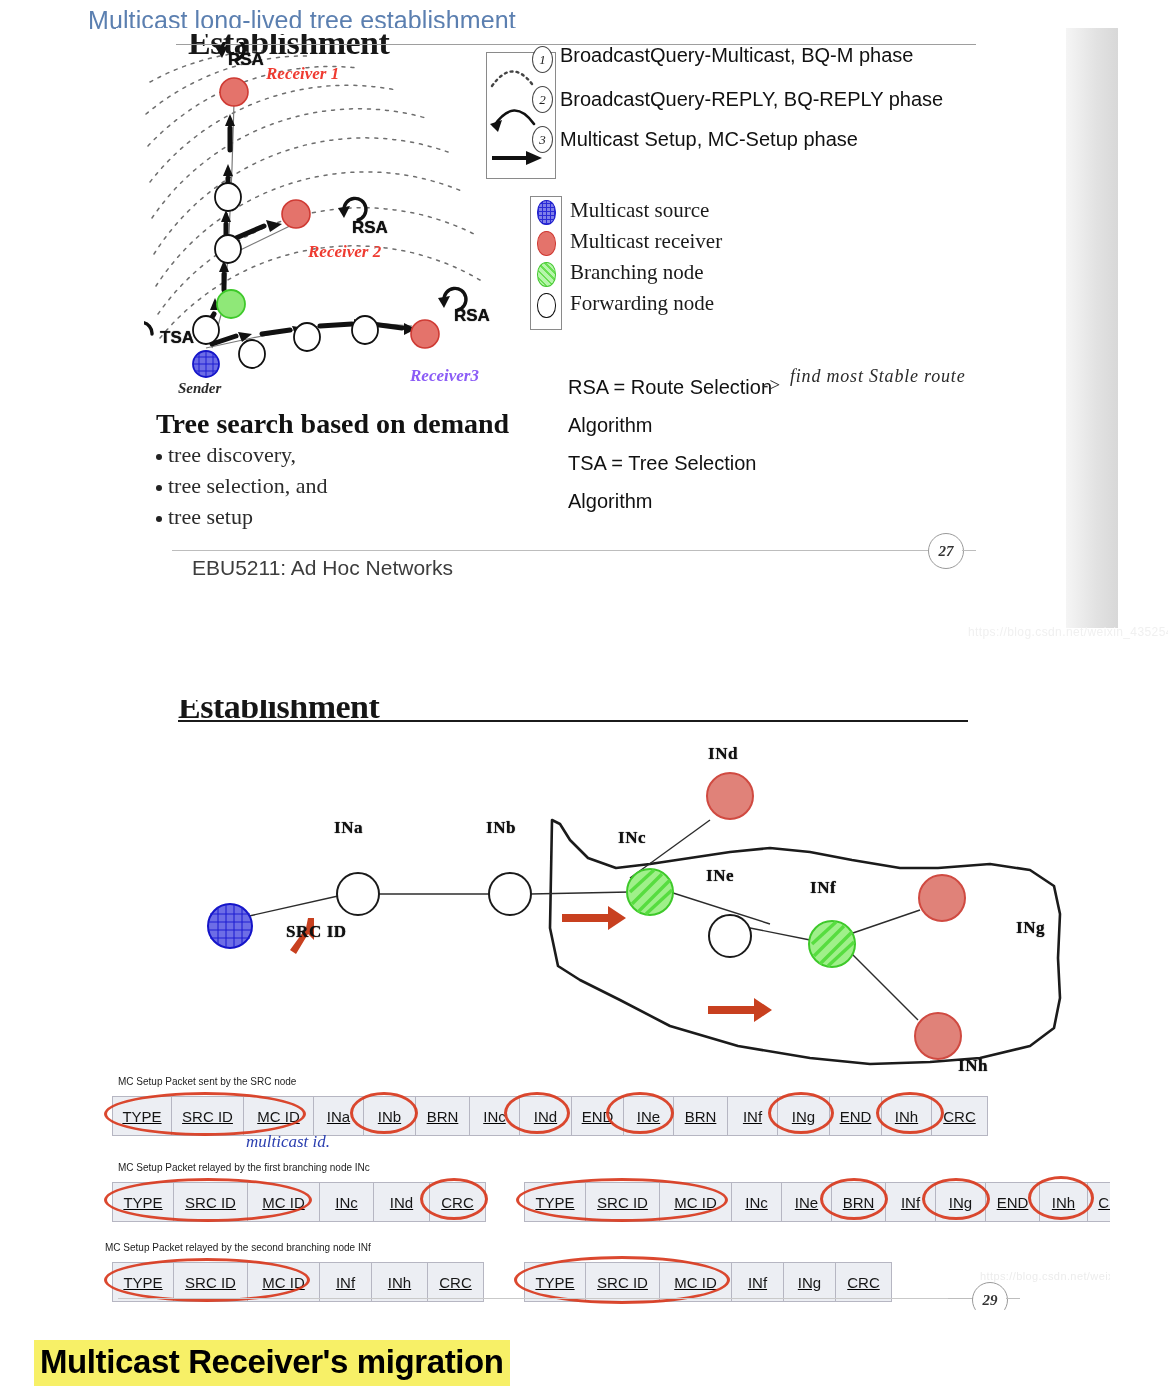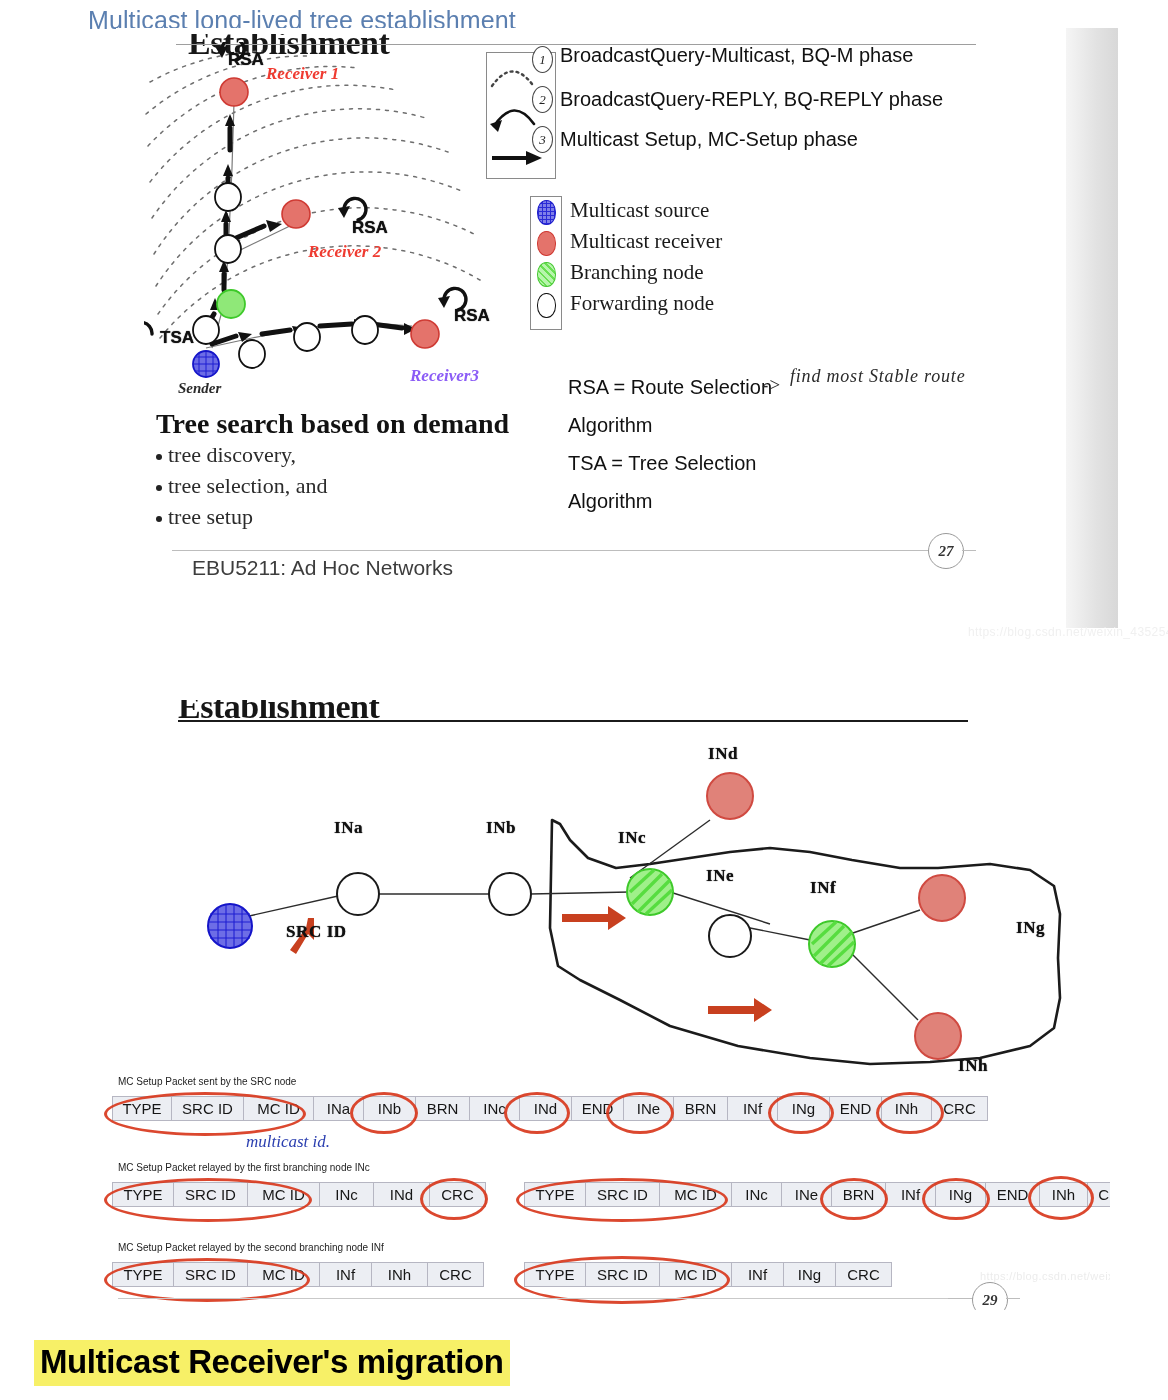--- a/index.html
+++ b/index.html
@@ -131,21 +131,21 @@
   .nlabel{
     position:absolute;font-family:"Liberation Serif",serif;font-weight:bold;font-size:17px;
     color:#111;white-space:nowrap;letter-spacing:.6px;
     text-shadow:0 0 1px #111;
   }
 
   
   .pk-cap{
     position:absolute;font-size:10px;color:#1d1d1d;white-space:nowrap;
   }
-  .pkrow{position:absolute;display:flex;height:25px;}
+  .pkrow{position:absolute;display:flex;height:40px;text-decoration:underline;}
   .pkcell{
     border:1px solid #b6b6c2;border-left:none;background:#eceef3;
     display:flex;align-items:center;justify-content:center;
     font-size:15px;color:#161616;box-sizing:border-box;
   }
   .pkrow .pkcell:first-child{border-left:1px solid #b6b6c2;}
   .ring{
     position:absolute;border:3.4px solid #d8381d;border-radius:50%;
     opacity:.92;pointer-events:none;
   }
@@ -438,21 +438,21 @@
       <div class="pkcell" style="width:50px;">INg</div>
       <div class="pkcell" style="width:54px;">END</div>
       <div class="pkcell" style="width:48px;">INh</div>
       <div class="pkcell" style="width:54px;">CRC</div>
     </div>
     <div class="ring" style="left:416px;top:478px;width:206px;height:38px;"></div>
     <div class="ring" style="left:720px;top:478px;width:62px;height:36px;"></div>
     <div class="ring" style="left:822px;top:478px;width:62px;height:36px;"></div>
     <div class="ring" style="left:928px;top:476px;width:60px;height:38px;"></div>
 
-    <div class="pk-cap" style="left:18px;top:542px;">MC Setup Packet relayed by the second branching node INf</div>
+    <div class="pk-cap" style="left:5px;top:542px;">MC Setup Packet relayed by the second branching node INf</div>
     <div class="pkrow" style="left:12px;top:562px;">
       <div class="pkcell" style="width:62px;">TYPE</div>
       <div class="pkcell" style="width:74px;">SRC ID</div>
       <div class="pkcell" style="width:72px;">MC ID</div>
       <div class="pkcell" style="width:52px;">INf</div>
       <div class="pkcell" style="width:56px;">INh</div>
       <div class="pkcell" style="width:56px;">CRC</div>
     </div>
     <div class="ring" style="left:4px;top:558px;width:200px;height:38px;"></div>
 

